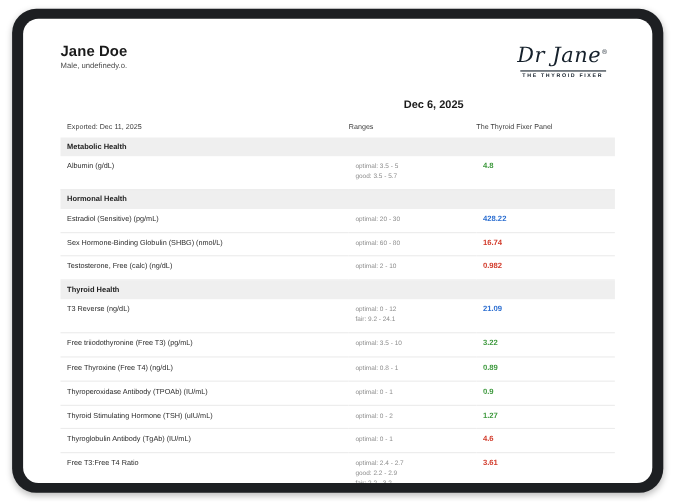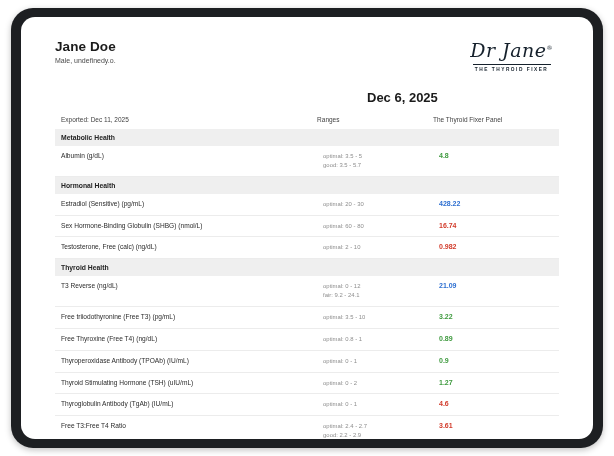--- a/index.html
+++ b/index.html
@@ -99,21 +99,21 @@
     font-size: 4.8px;
     letter-spacing: 1.5px;
     color: #15202b;
     font-weight: bold;
   }
 
   
   .report-date {
     margin-top: 18px;
     margin-left: 312px;
-    font-size: 13px;
+    font-size: 10px;
     font-weight: bold;
     color: #1b1b1b;
   }
 
   
   table.labs {
     width: 100%;
     border-collapse: collapse;
     margin-top: 11px;
     table-layout: fixed;

